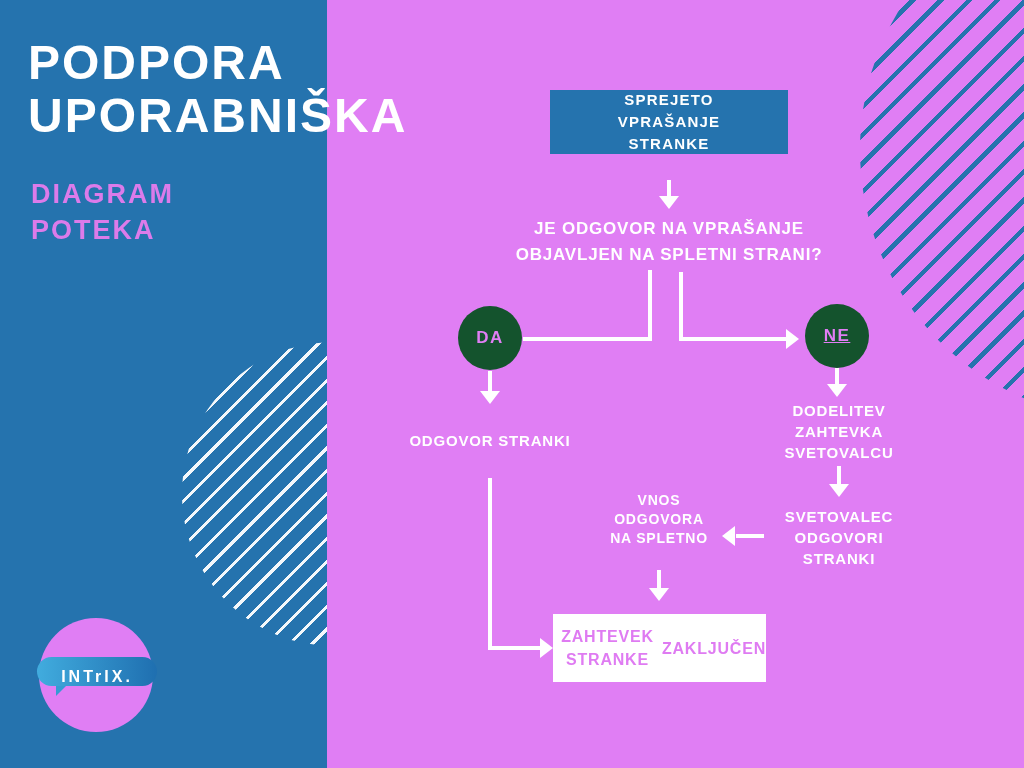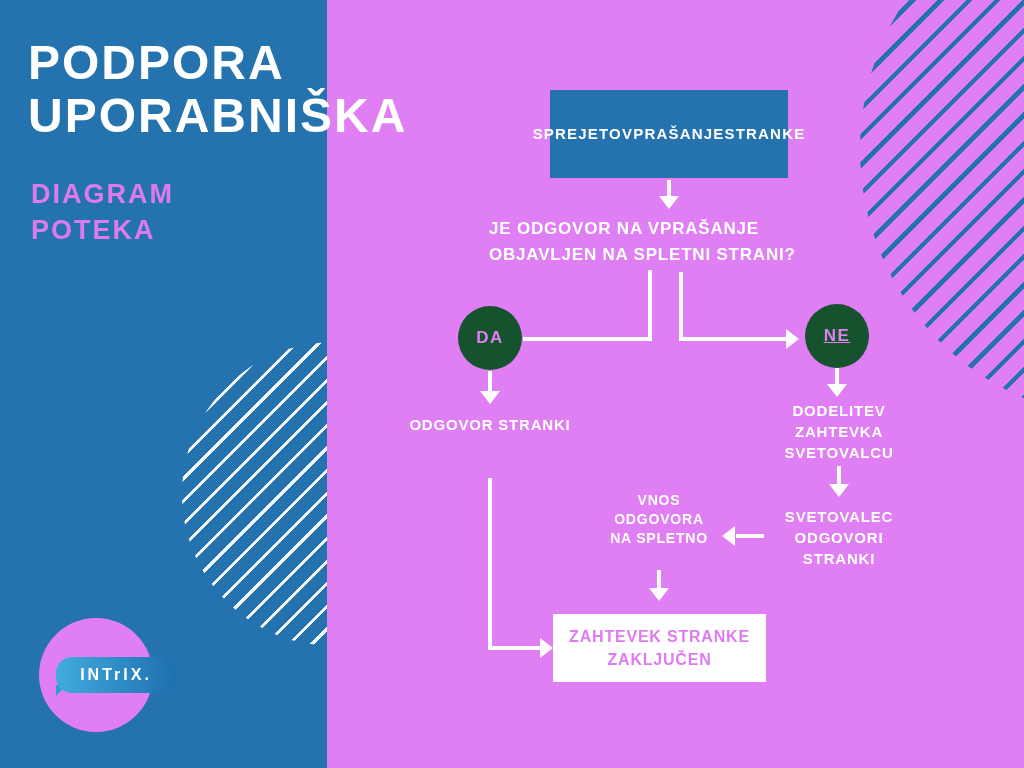--- a/index.html
+++ b/index.html
@@ -31,57 +31,57 @@
     line-height:53px;white-space:nowrap;
   }
   .subtitle{
     position:absolute;left:31px;top:176px;z-index:6;
     color:#DC7BEA;font-size:27px;font-weight:800;letter-spacing:2px;
     line-height:36px;white-space:nowrap;
   }
   
   .fc{position:absolute;z-index:3;}
   .node-box{
-    left:550px;top:90px;width:238px;height:88px;background:#2573AE;
-    display:flex;flex-direction:row;align-items:center;justify-content:center;
+    left:550px;top:90px;width:238px;height:64px;background:#2573AE;
+    display:flex;flex-direction:column;align-items:center;justify-content:center;
     color:#fff;font-weight:800;font-size:15px;line-height:22px;letter-spacing:1.2px;
     text-align:left;
   }
   .q-text{
-    left:489px;top:216px;width:360px;text-align:left;
+    left:489px;top:216px;width:360px;text-align:center;
     color:#fff;font-weight:800;font-size:17px;line-height:26px;letter-spacing:.8px;
   }
   .decision-circle{
     width:64px;height:64px;border-radius:50%;background:#14532d;
     display:flex;align-items:center;justify-content:center;
     color:#E07EF4;font-weight:800;font-size:17px;letter-spacing:1.5px;
   }
   .step-text{
     text-align:center;color:#fff;font-weight:800;letter-spacing:.8px;
   }
   .end-box{
     left:553px;top:614px;width:213px;height:68px;background:#fff;
-    display:flex;flex-direction:column;align-items:center;justify-content:center;
+    display:flex;flex-direction:row;align-items:center;justify-content:center;
     color:#DF7BF2;font-weight:800;font-size:16px;line-height:23px;letter-spacing:.8px;
     text-align:center;
   }
   .fl-line{position:absolute;background:#fff;z-index:3;}
   .ah{position:absolute;width:0;height:0;z-index:3;}
   .ah-down{border-left:10px solid transparent;border-right:10px solid transparent;border-top:13px solid #fff;}
   .ah-right{border-top:10px solid transparent;border-bottom:10px solid transparent;border-left:13px solid #fff;}
   .ah-left{border-top:10px solid transparent;border-bottom:10px solid transparent;border-right:13px solid #fff;}
   
   .logo-circle{
     position:absolute;left:39px;top:618px;width:114px;height:114px;
     border-radius:50%;background:#E07EF4;z-index:2;
   }
   .logo-pill{
-    position:absolute;left:56px;top:657px;width:120px;height:36px;
+    position:absolute;left:37px;top:657px;width:120px;height:29px;
     border-radius:16px;background:linear-gradient(90deg,#41ACDE,#1F6FB0);
-    display:flex;align-items:center;justify-content:center;z-index:4;
+    display:flex;align-items:flex-end;justify-content:center;z-index:4;
     color:#fff;font-weight:800;font-size:16px;letter-spacing:3px;
   }
   .logo-tail{
     position:absolute;left:56px;top:685px;width:0;height:0;z-index:3;
     border-top:11px solid #359BD4;border-right:11px solid transparent;
   }
 </style>
 </head>
 <body>
 
@@ -122,21 +122,21 @@
 <div class="fc decision-circle" style="left:458px;top:306px;">
   <span>DA</span>
 </div>
 <div class="fc decision-circle" style="left:805px;top:304px;text-decoration:underline;">
   <span>NE</span>
 </div>
 
 <div class="fl-line" style="left:488px;top:371px;width:4px;height:22px;"></div>
 <div class="ah ah-down" style="left:480px;top:391px;"></div>
 
-<div class="fc step-text" style="left:370px;top:413px;width:240px;font-size:15px;line-height:23px;">
+<div class="fc step-text" style="left:370px;top:429px;width:240px;font-size:15px;line-height:23px;">
   <div>ODGOVOR STRANKI</div>
 </div>
 
 <div class="fl-line" style="left:488px;top:478px;width:4px;height:172px;"></div>
 <div class="fl-line" style="left:488px;top:646px;width:54px;height:4px;"></div>
 <div class="ah ah-right" style="left:540px;top:638px;"></div>
 
 <div class="fl-line" style="left:835px;top:368px;width:4px;height:18px;"></div>
 <div class="ah ah-down" style="left:827px;top:384px;"></div>
 

